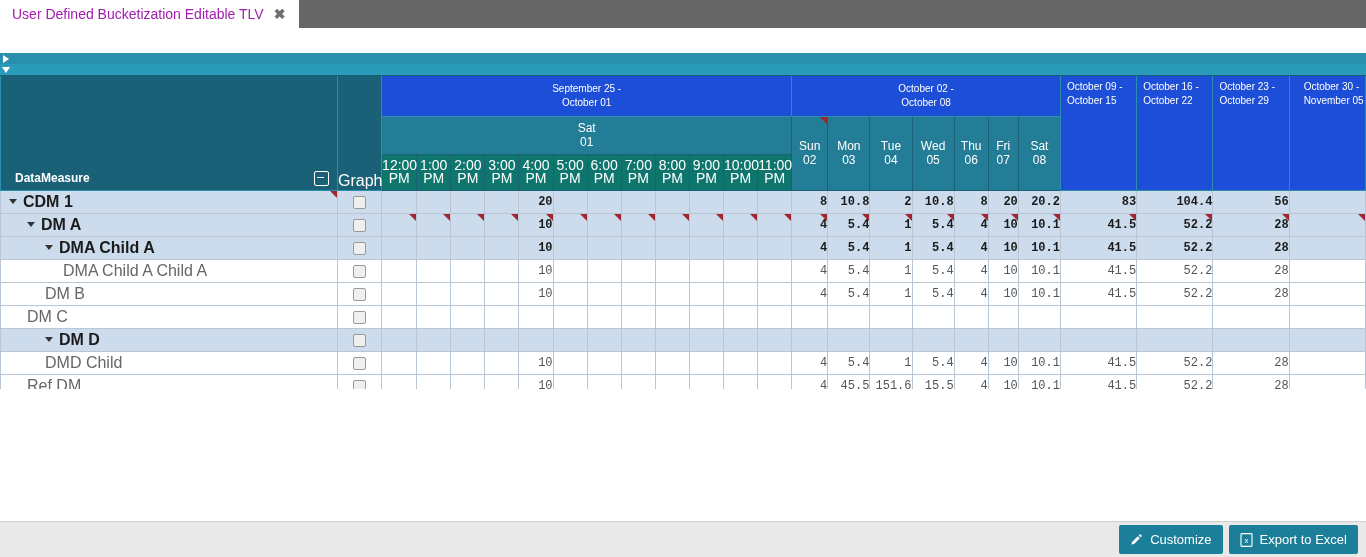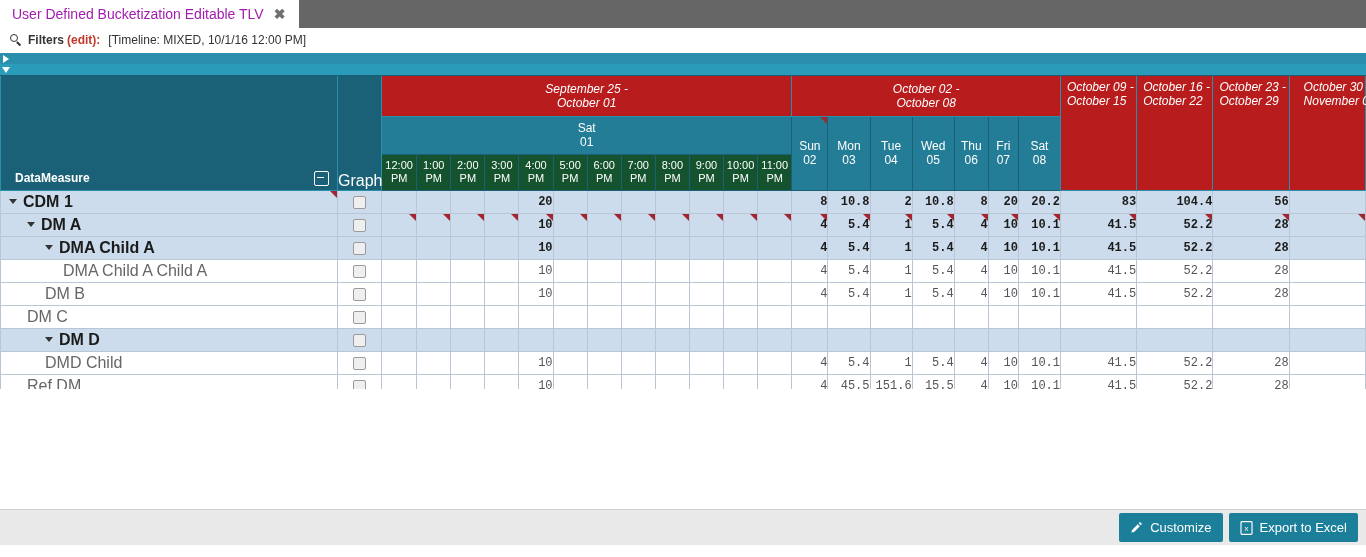--- a/index.html
+++ b/index.html
@@ -35,25 +35,25 @@
   .tri{position:absolute;left:3px;top:2px;width:0;height:0;}
   .tri-right{border-top:4px solid transparent;border-bottom:4px solid transparent;border-left:6px solid #fff;}
   .tri-down{border-left:4px solid transparent;border-right:4px solid transparent;border-top:6px solid #fff;left:2px;top:3px;}
 
   
   .grid{position:absolute;left:0;top:76px;width:1366px;height:313px;}
   table.g{border-collapse:collapse;table-layout:fixed;width:1366px;}
   table.g td,table.g th{padding:0;margin:0;box-sizing:border-box;}
 
   
-  .hd{background:#b91c1c;color:#ffffff;font-size:12px;text-align:center;vertical-align:middle;
-      border:1px solid #2a8fad;border-top:none;font-weight:normal;line-height:14px;font-style:italic;}
+  .hd{background:#1d4ed8;color:#ffffff;font-size:10px;text-align:center;vertical-align:middle;
+      border:1px solid #2a8fad;border-top:none;font-weight:normal;line-height:14px;}
   .hd-day{background:#247d96;color:#fff;border:1px solid #1a6177;font-size:12px;text-align:center;
       vertical-align:middle;line-height:14px;font-weight:normal;position:relative;}
-  .hd-hour{background:#14532d;color:#fff;border:1px solid #1a6177;font-size:11px;text-align:center;
+  .hd-hour{background:#0f766e;color:#fff;border:1px solid #1a6177;font-size:14px;text-align:center;
       vertical-align:middle;line-height:13px;font-weight:normal;}
   .hd-left{background:#1a6177;color:#ffffff;vertical-align:bottom;border:1px solid #2a8fad;border-top:none;
       position:relative;}
   .hd-left-inner{display:flex;align-items:center;justify-content:space-between;padding:0 8px 4px 14px;}
   .hd-left-label{font-size:12px;color:#fff;}
   .hd-graph{background:#1a6177;color:#ffffff;vertical-align:bottom;border:1px solid #2a8fad;border-top:none;
       text-align:left;padding:0 0 4px 6px;font-size:16px;font-weight:normal;}
 
   .minusbox{width:13px;height:13px;border:1.5px solid #ffffff;border-radius:2px;position:relative;
             display:inline-block;cursor:pointer;background:#1a6177;}
@@ -72,48 +72,41 @@
   .chkcell{border:1px solid #b9c6d6;height:22px;background:#fff;text-align:center;vertical-align:middle;}
   .row-hl .chkcell{background:#ccdcec;}
   .chk{width:11px;height:11px;border:1px solid #9a9a9a;border-radius:2px;background:#efefef;display:inline-block;
        vertical-align:middle;cursor:pointer;}
 
   
   .flag{position:absolute;right:0;top:0;width:0;height:0;
         border-top:7px solid #a3252f;border-left:7px solid transparent;}
 
   
-  .bottombar{position:absolute;left:0;bottom:12px;width:1366px;height:36px;background:#e9e9e9;
+  .bottombar{position:absolute;left:0;bottom:0;width:1366px;height:36px;background:#e9e9e9;
              border-top:1px solid #cfcfcf;display:flex;align-items:center;justify-content:flex-end;
              padding-right:8px;box-sizing:border-box;gap:6px;}
   .btn{background:#1b7f99;color:#ffffff;font-size:13px;border:none;border-radius:2px;
        padding:7px 11px;display:inline-flex;align-items:center;gap:7px;cursor:pointer;
        font-family:"Liberation Sans", sans-serif;}
   .btn svg{display:block;}
   .white-gap{position:absolute;left:0;top:389px;width:1366px;height:132px;background:#ffffff;}
 </style>
 </head>
 <body>
 
 <div class="app">
 
   <div class="titlebar">
     <div class="tab" id="tab" style="width: 299px;">
       <span class="tab-title">User Defined Bucketization Editable TLV</span>
       <span class="tab-close">✖</span>
     </div>
   </div>
 
-  <div class="filterbar">
-    <span class="magnify"></span>
-    <span class="flabel">Filters</span>
-    <span style="width:3px;"></span>
-    <span class="fedit">(edit):</span>
-    <span class="fvalue">[Timeline: MIXED, 10/1/16 12:00 PM]</span>
-  </div>
 
   <div class="strip strip1">
     <span class="tri tri-right"></span>
   </div>
   <div class="strip strip2">
     <span class="tri tri-down"></span>
   </div>
 
   <div class="grid">
     <table class="g" id="gridtable">

